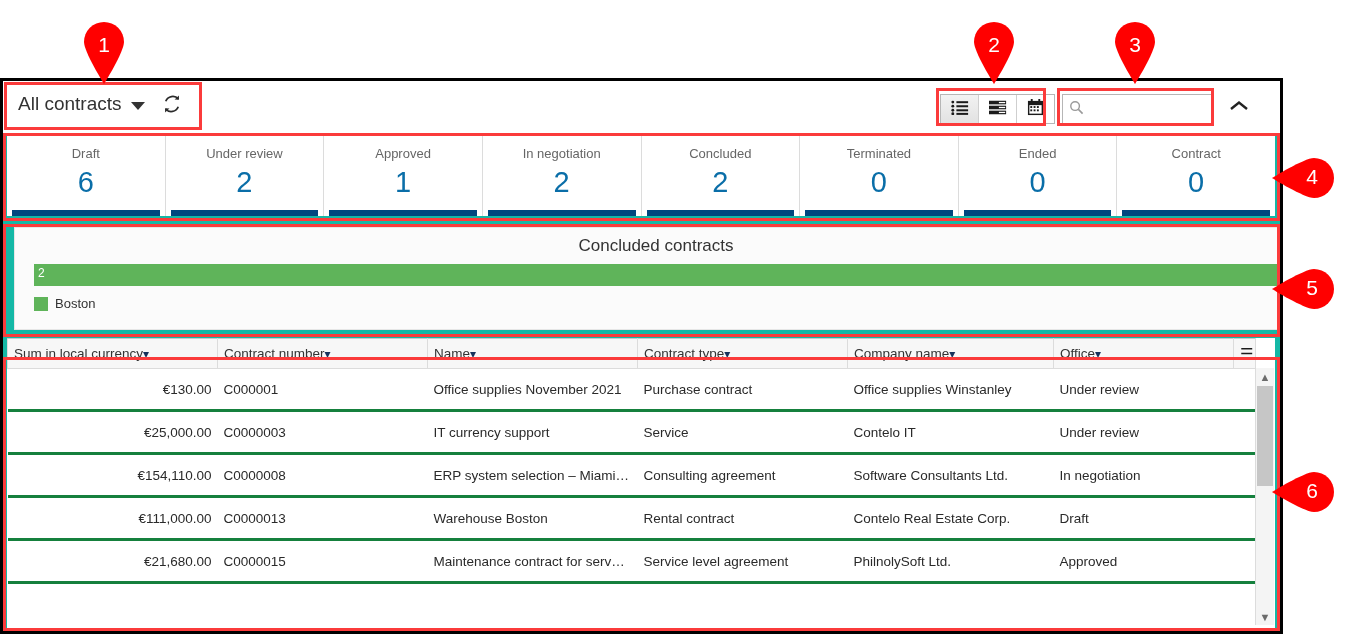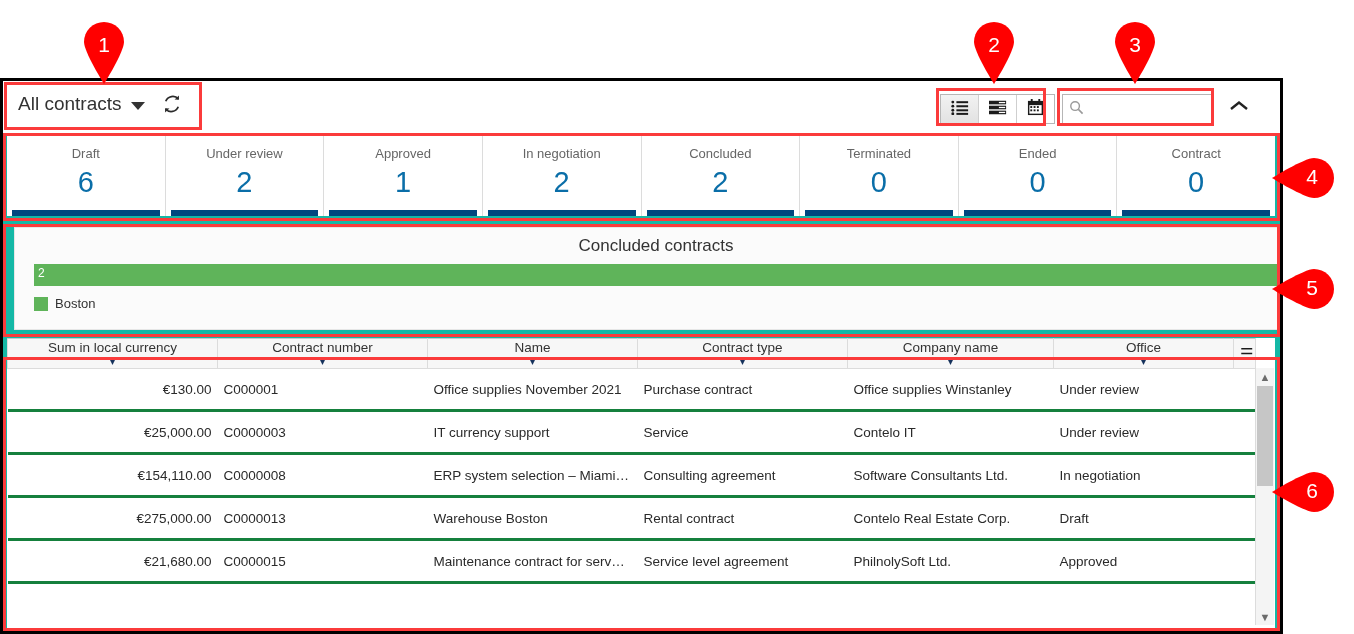--- a/index.html
+++ b/index.html
@@ -275,21 +275,20 @@
     color: #333333;
     text-align: left;
     padding: 0 6px;
     position: relative;
     font-size: 13.5px;
   }
   table.grid th .th-inner {
     display: flex;
     align-items: center;
     justify-content: flex-start;
-    flex-direction: column;
   }
   table.grid td {
     border-bottom: 3px solid #15803d;
     height: 40px;
     padding: 0 6px;
     color: #2a2a2a;
     vertical-align: middle;
     white-space: nowrap;
     overflow: hidden;
     text-overflow: ellipsis;
@@ -588,21 +587,21 @@
             <tr>
               <td class="num">€154,110.00</td>
               <td>C0000008</td>
               <td>ERP system selection – Miami branch</td>
               <td>Consulting agreement</td>
               <td>Software Consultants Ltd.</td>
               <td>In negotiation</td>
               <td></td>
             </tr>
             <tr>
-              <td class="num">€275,000.00</td>
+              <td class="num">€111,000.00</td>
               <td>C0000013</td>
               <td>Warehouse Boston</td>
               <td>Rental contract</td>
               <td>Contelo Real Estate Corp.</td>
               <td>Draft</td>
               <td></td>
             </tr>
             <tr>
               <td class="num">€21,680.00</td>
               <td>C0000015</td>

